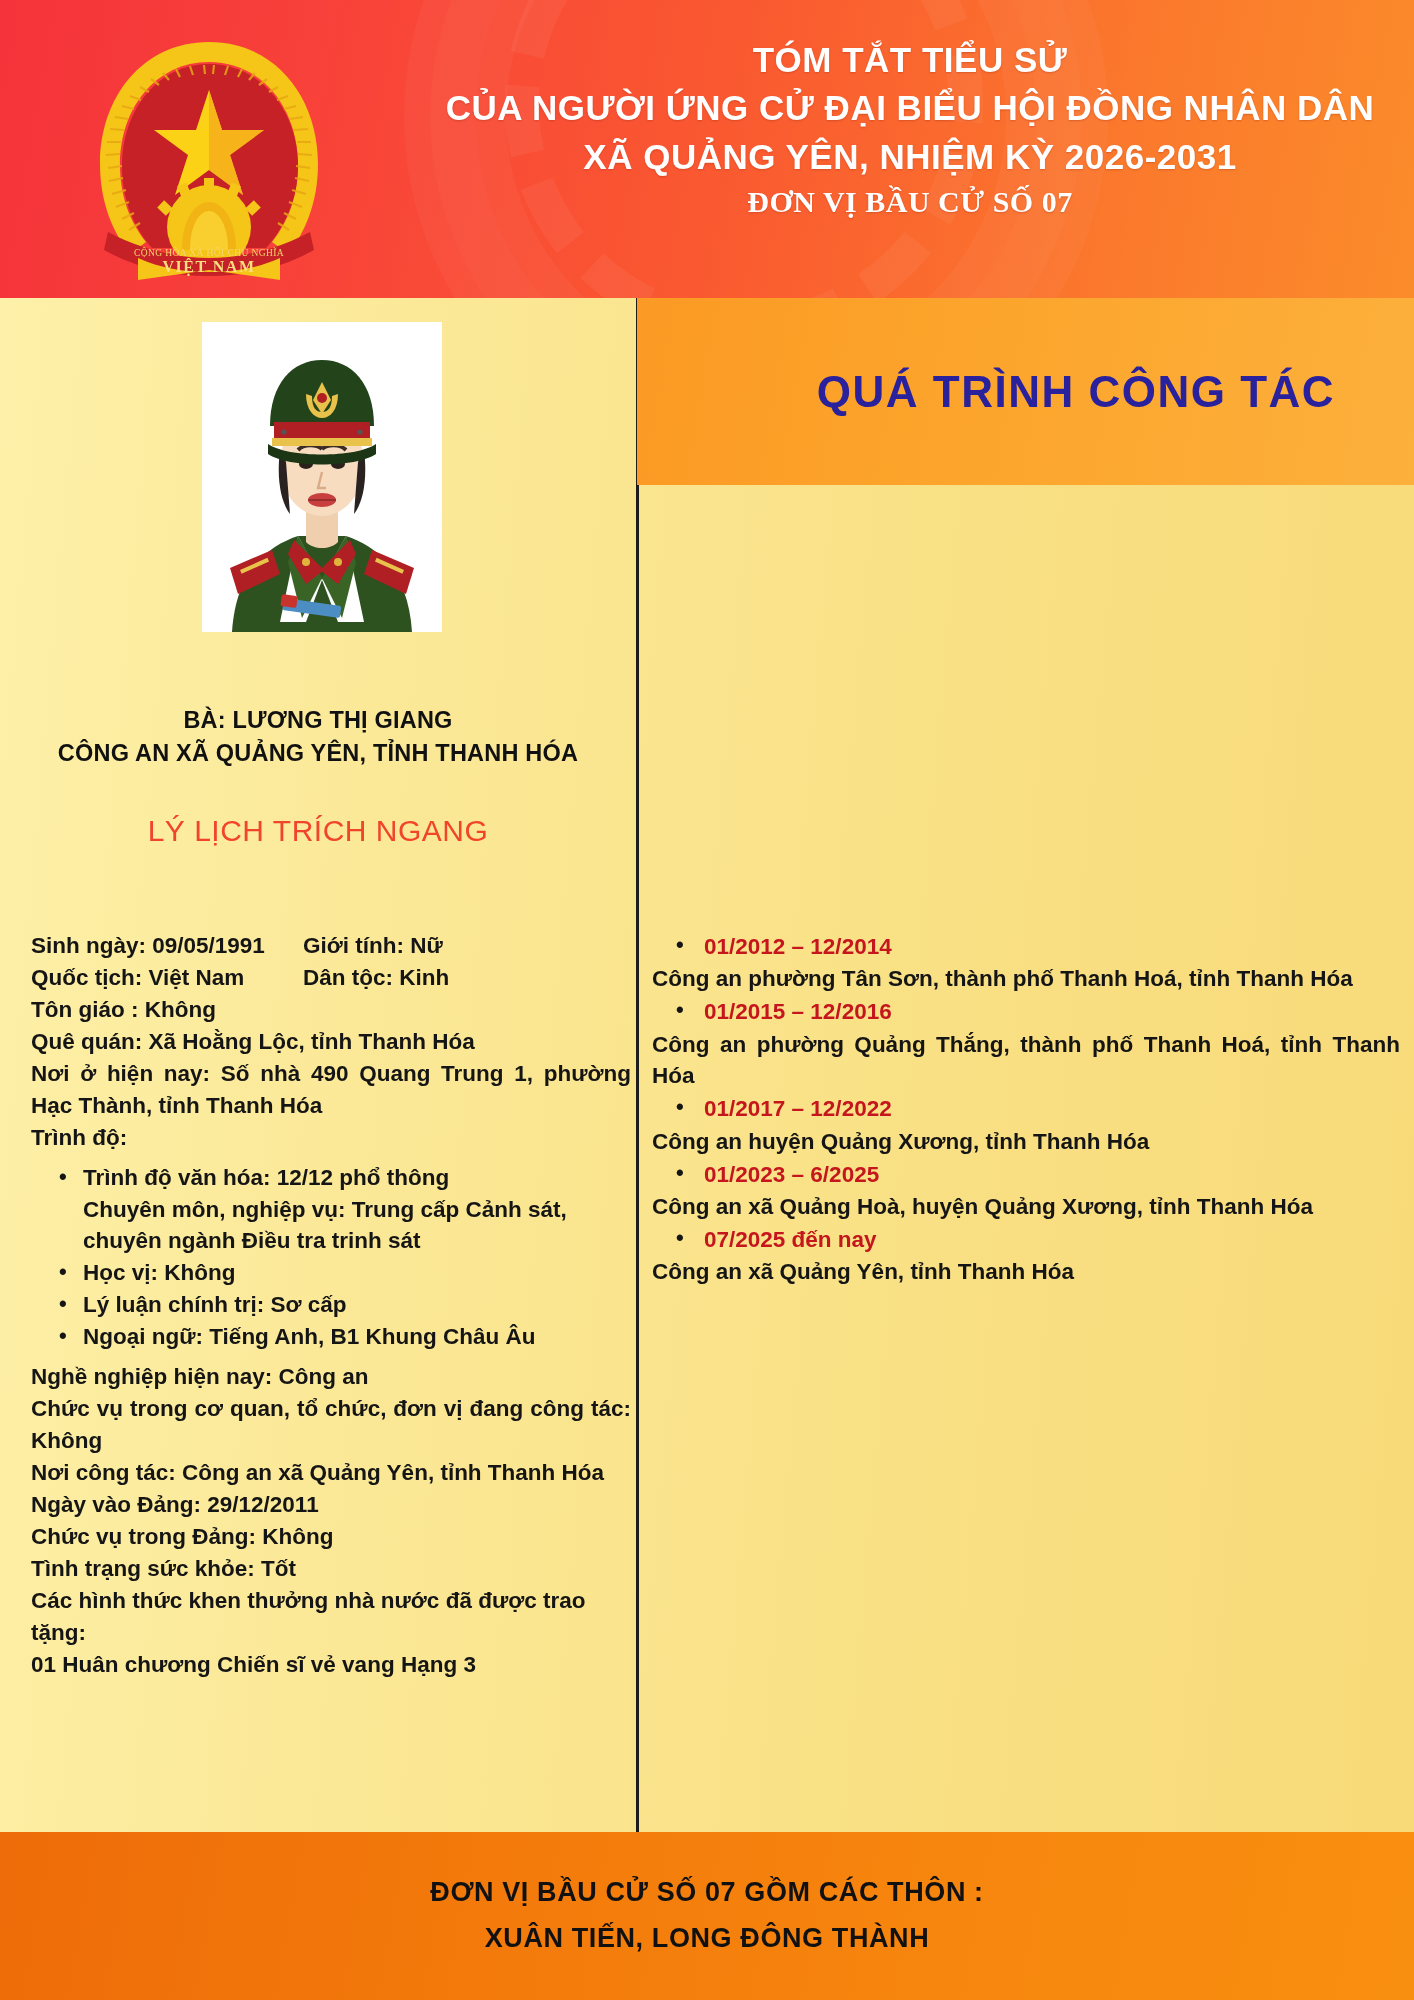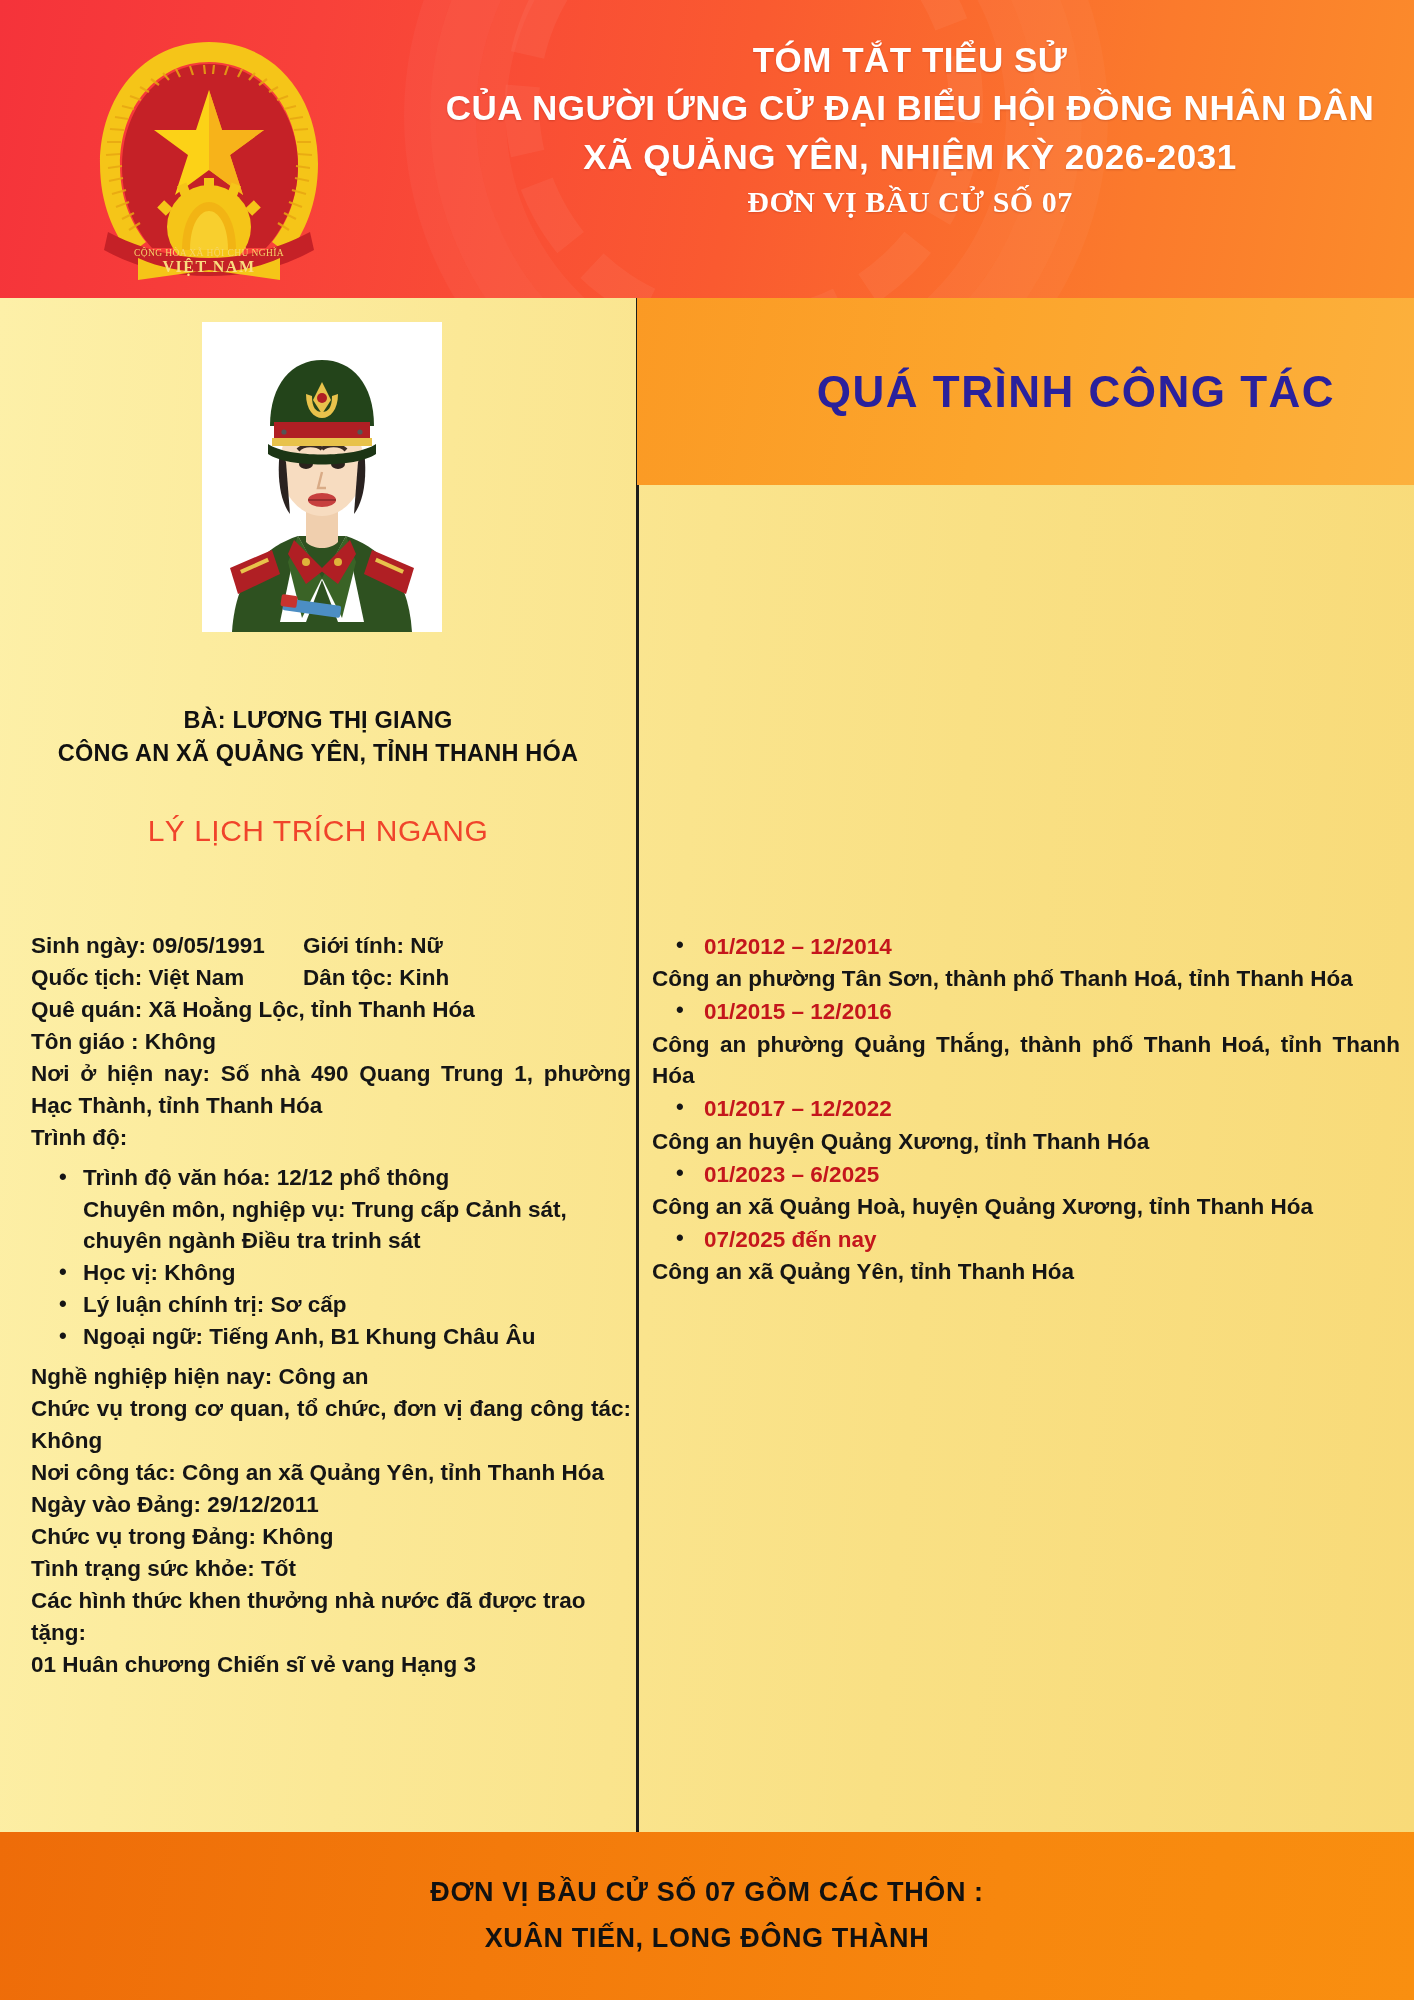--- a/index.html
+++ b/index.html
@@ -350,22 +350,22 @@
 
   <div class="left-body">
     <div class="kv-row">
       <span class="k">Sinh ngày: 09/05/1991</span>
       <span class="v">Giới tính: Nữ</span>
     </div>
     <div class="kv-row">
       <span class="k">Quốc tịch: Việt Nam</span>
       <span class="v">Dân tộc: Kinh</span>
     </div>
+    <div class="plain">Tôn giáo : Không</div>
     <div class="plain">Quê quán: Xã Hoằng Lộc, tỉnh Thanh Hóa</div>
-    <div class="plain">Tôn giáo : Không</div>
     <div class="plain justify">Nơi ở hiện nay: Số nhà 490 Quang Trung 1, phường Hạc Thành, tỉnh Thanh Hóa</div>
     <div class="plain">Trình độ:</div>
     <ul class="bullets">
       <li>Trình độ văn hóa: 12/12 phổ thông</li>
       <li class="nobullet">Chuyên môn, nghiệp vụ: Trung cấp Cảnh sát, chuyên ngành Điều tra trinh sát</li>
       <li>Học vị: Không</li>
       <li>Lý luận chính trị:  Sơ cấp</li>
       <li>Ngoại ngữ:  Tiếng Anh, B1 Khung Châu Âu</li>
     </ul>
     <div class="plain">Nghề nghiệp hiện nay:  Công an</div>

